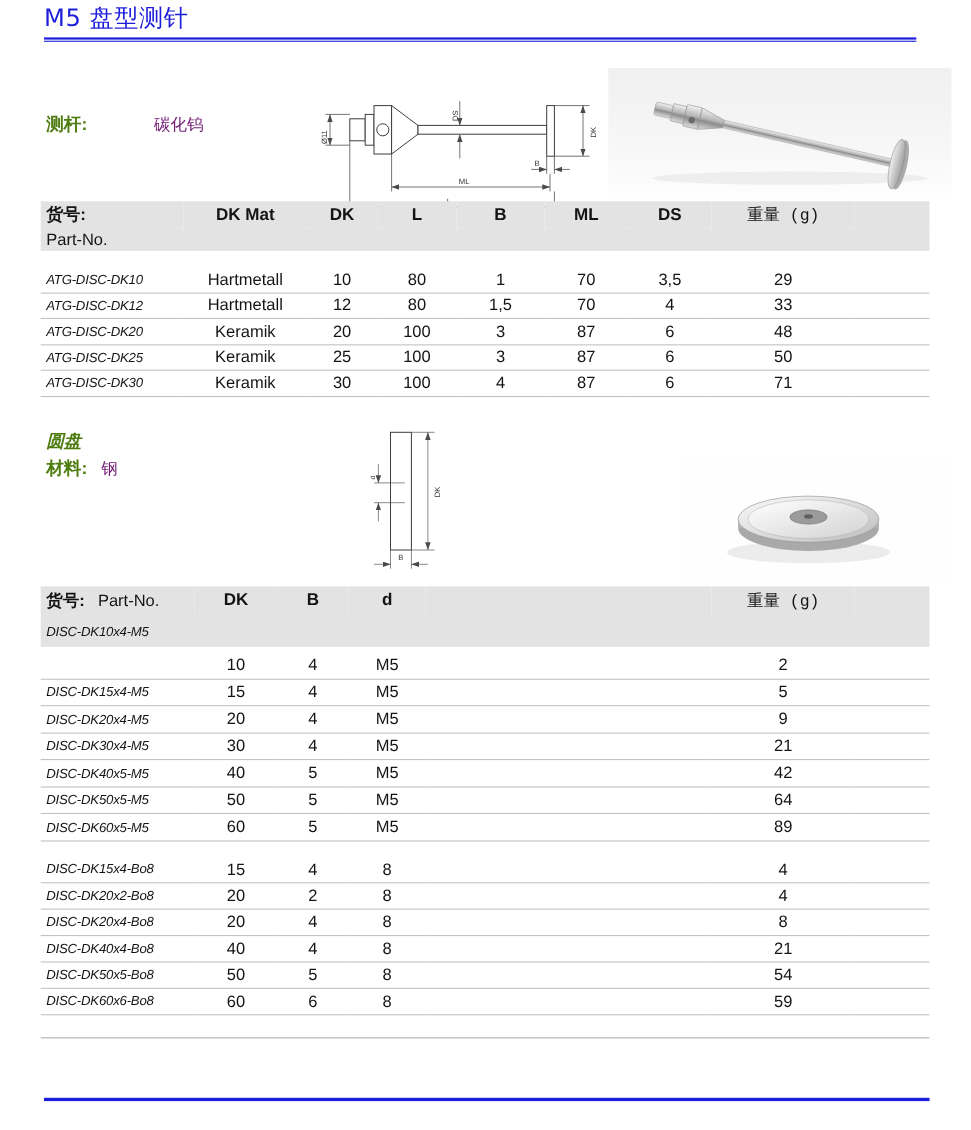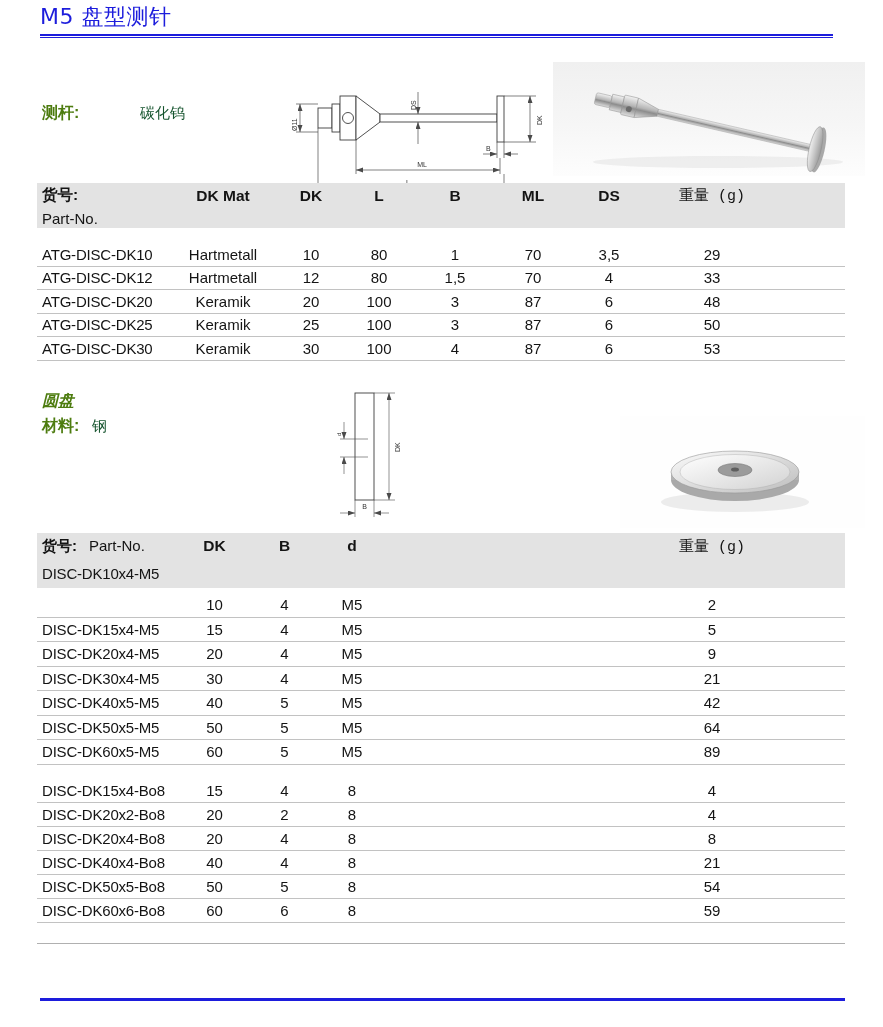--- a/index.html
+++ b/index.html
@@ -13,21 +13,21 @@
 
   
   .title{left:40px;top:2px;font-size:22px;font-weight:500;color:var(--accent-blue);
          font-family:"DejaVu Sans","Liberation Sans",sans-serif;letter-spacing:.5px;}
   .title-rule{left:40px;top:34px;width:793px;height:1px;
               border-top:2px solid var(--accent-blue);border-bottom:1px solid var(--accent-blue);}
   .bottom-rule{left:40px;top:998px;width:805px;height:3px;background:var(--accent-blue);}
 
   
   .lbl-bold{font-weight:bold;font-size:16px;color:#4d7c0f;}
-  .lbl-serif{font-family:"DejaVu Serif","Liberation Serif",serif;font-size:15px;color:#14532d;}
+  .lbl-serif{font-family:"DejaVu Serif","Liberation Serif",serif;font-size:15px;color:#701a75;}
 
   
   .photo1{left:553px;top:62px;width:312px;height:114px;
           background:linear-gradient(180deg,#f0f0f0 0%,#f6f6f6 55%,#fdfdfd 100%);}
   .photo2{left:620px;top:416px;width:245px;height:112px;background:#fefefe;}
 
   
   table{border-collapse:separate;border-spacing:0;table-layout:fixed;}
   td,th{box-sizing:border-box;overflow:hidden;white-space:nowrap;font-weight:normal;
         padding:0;vertical-align:middle;font-size:15px;}
@@ -40,21 +40,21 @@
   .ac{text-align:center;}
   .serifhead{font-family:Liberation Mono, monospace;font-size:15px;font-weight:normal;}
   tr.hrow1 {height:25px;}
   tr.hrow2 {height:20px;}
   tr.hrow1b{height:26px;}
   tr.hrow2b{height:29px;}
   tr.sp15{height:15px;} tr.sp5{height:5px;} tr.sp14{height:14px;}
   tr.data1{height:23.5px;} tr.data2{height:24.5px;} tr.data3{height:24px;}
   tr.data1 td,tr.data2 td,tr.data3 td{border-bottom:1px solid #c2c2c2;}
   tr.tailband{height:21px;} tr.tailband td{border-bottom:1px solid #b0b0b0;}
-  .partcell{font-size:15px;letter-spacing:-0.2px;}
+  .partcell{font-size:12px;letter-spacing:-0.2px;font-style:italic;}
   .cnen .en{margin-left:12px;font-weight:normal;font-size:15px;}
 
   
   svg text{font-family:"Liberation Sans",sans-serif;fill:#333;}
 </style>
 </head>
 <body>
 
 <div class="page">
 
@@ -213,21 +213,21 @@
           <td></td>
         </tr>
         <tr class="data1">
           <td class="al partcell">ATG-DISC-DK30</td>
           <td class="ac">Keramik</td>
           <td class="ac">30</td>
           <td class="ac">100</td>
           <td class="ac">4</td>
           <td class="ac">87</td>
           <td class="ac">6</td>
-          <td class="ac">53</td>
+          <td class="ac">71</td>
           <td></td>
         </tr>
     </tbody>
   </table>
 
   <div class="abs lbl-bold" style="left:42px;top:391px;font-style:italic;">圆盘</div>
   <div class="abs lbl-bold" style="left:42px;top:416px;">材料:</div>
   <div class="abs lbl-serif" style="left:92px;top:417px;">钢</div>
 
   <svg class="abs" style="left:335px;top:386px;" width="100" height="145" viewBox="0 0 100 145">

